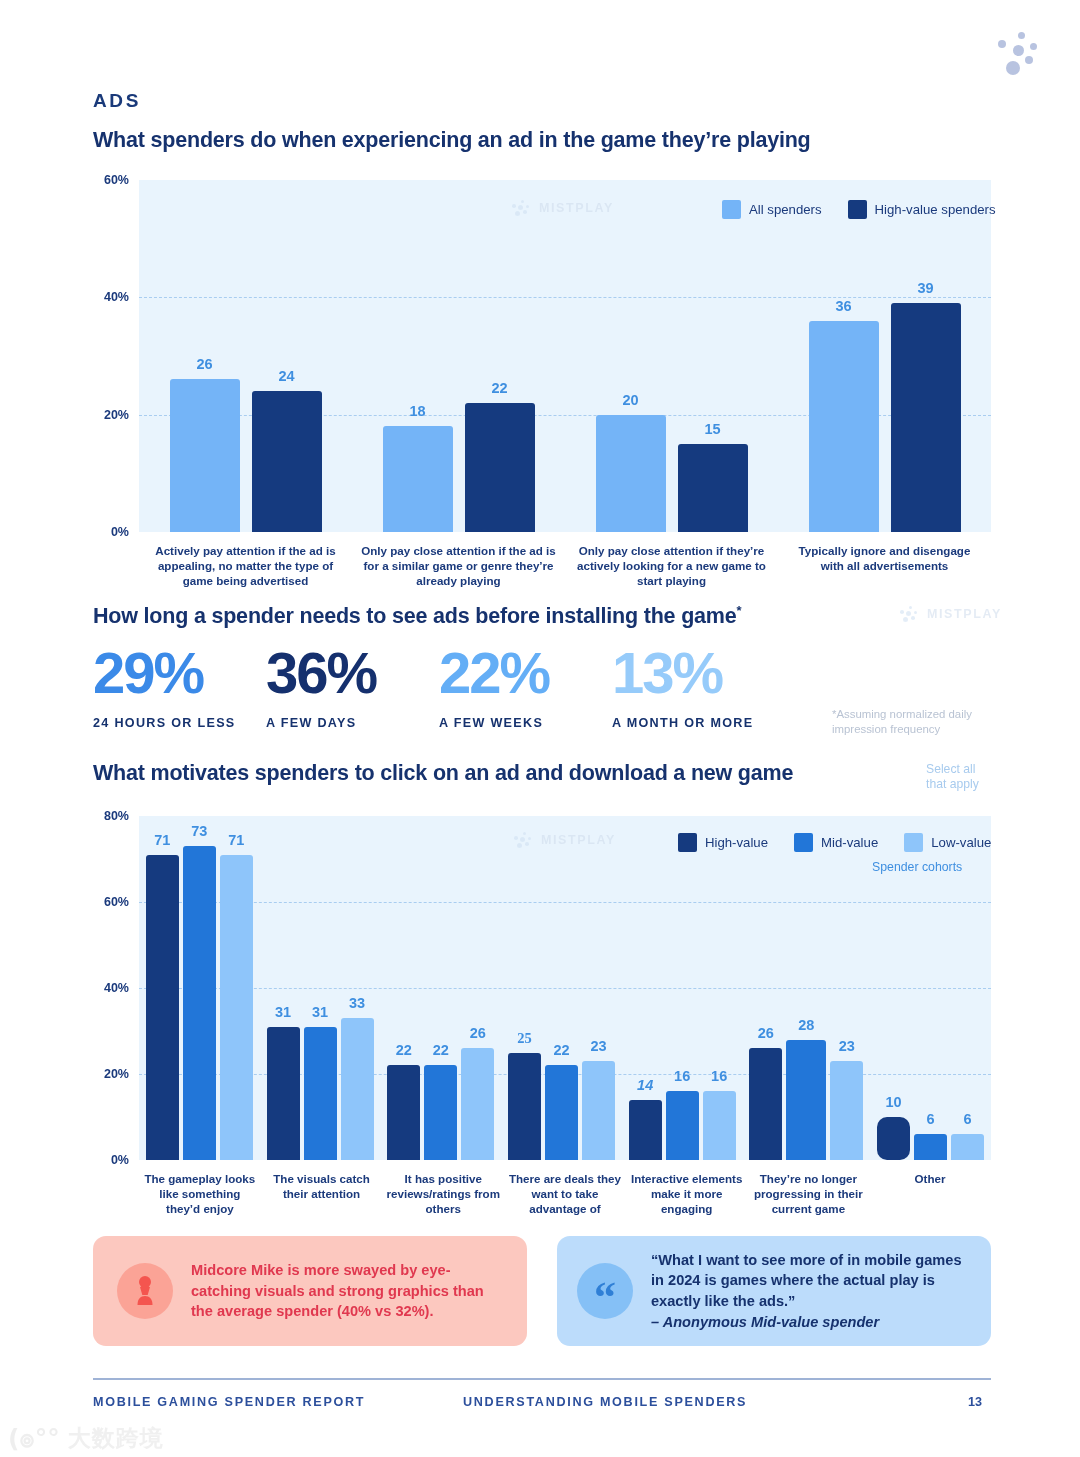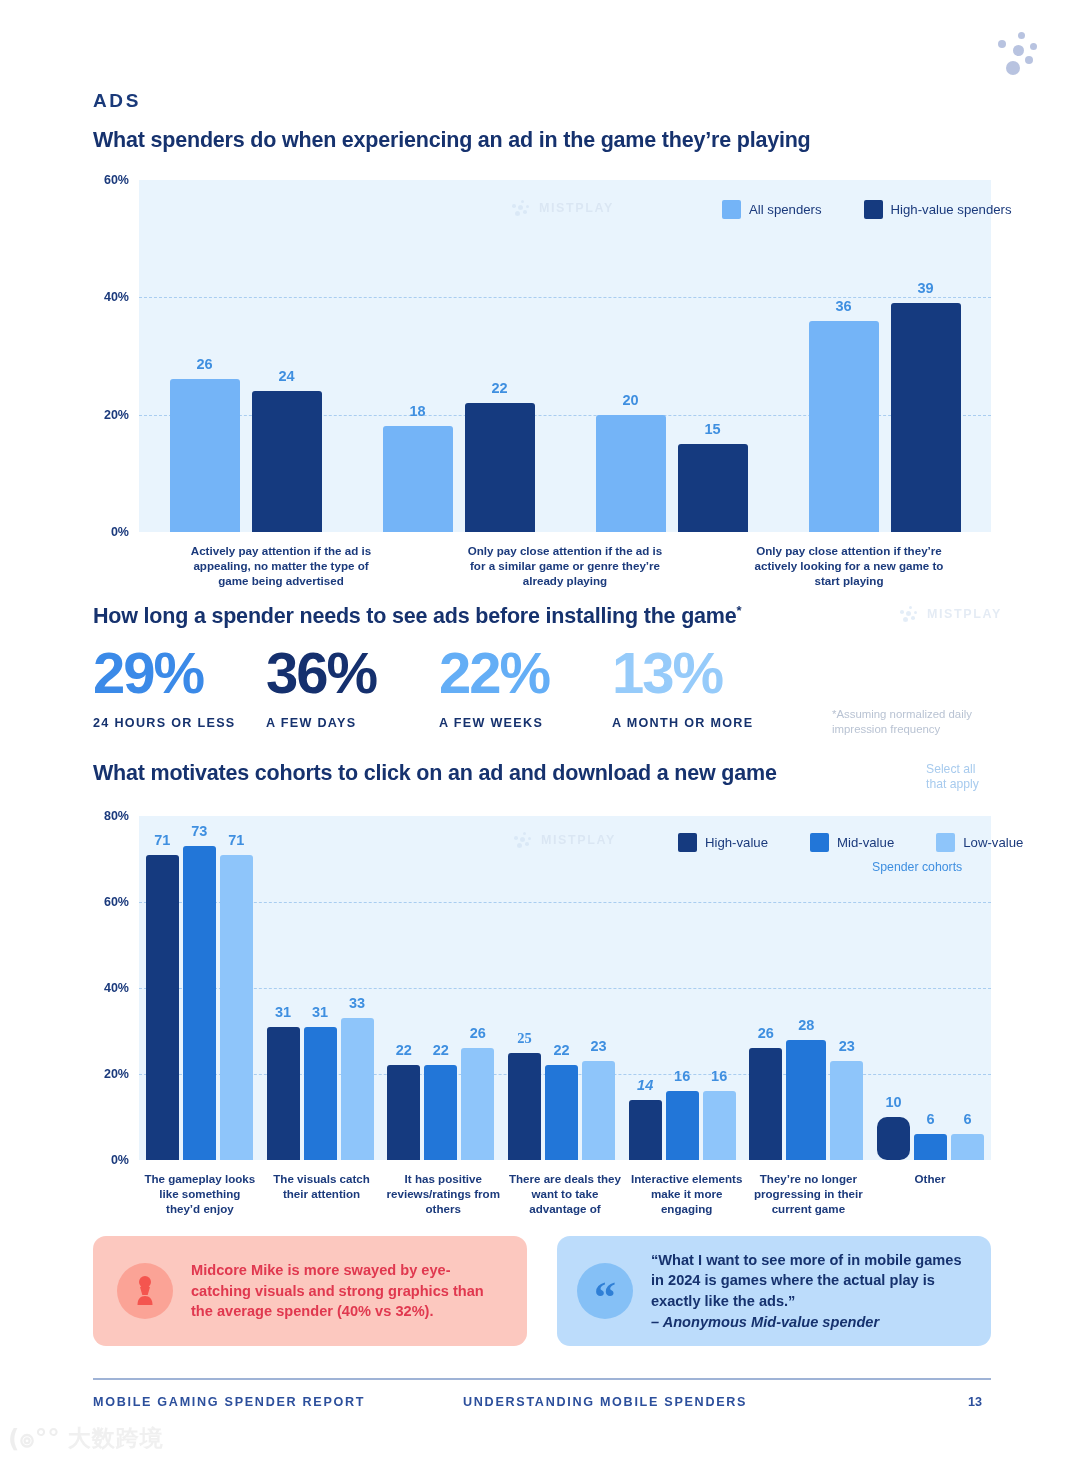--- a/index.html
+++ b/index.html
@@ -51,21 +51,21 @@
     top: -23px; font-size: 14.5px; font-weight: 700; color: #3f8fe0;
     white-space: nowrap;
   }
   .catlabels { position: absolute; display: flex; justify-content: space-around; }
   .cat {
     font-size: 11.6px; font-weight: 700; color: #1b3a7c;
     text-align: center; line-height: 1.28;
   }
 
   
-  .legend { position: absolute; display: flex; align-items: center; gap: 25px; }
+  .legend { position: absolute; display: flex; align-items: center; gap: 9px; }
   .legend .item { display: flex; align-items: center; gap: 8px; margin-right: 17px; }
   .legend .sw { width: 19px; height: 19px; border-radius: 2px; display: block; }
   .legend .lg-txt { font-size: 13.2px; color: #1b3a7c; font-weight: 500; }
   .cohorts { position: absolute; font-size: 12.3px; color: #3f8fe0; }
 
   
   .mist { position: absolute; display: flex; align-items: center; gap: 7px; opacity: .55; }
   .mist .mdots { position: relative; width: 22px; height: 16px; }
   .mist .mdots i { position: absolute; background: #cfe0f2; border-radius: 50%; display: block; }
   .mist .mtxt { font-size: 12.5px; letter-spacing: 1.6px; color: #cfdcec; font-weight: 600; }
@@ -180,20 +180,21 @@
         </div>
         <div class="bar" style="width: 70px; height: 228.8px; background: rgb(21, 58, 127);">
           <span class="val">39</span>
         </div>
       </div>
     </div>
   <div id="cats1" class="catlabels" style="left: 139px; width: 852px; top: 544px;">
       <div class="cat" style="width: 195px;">Actively pay attention if the ad is appealing, no matter the type of game being advertised</div>
       <div class="cat" style="width: 195px;">Only pay close attention if the ad is for a similar game or genre they’re already playing</div>
       <div class="cat" style="width: 195px;">Only pay close attention if they’re actively looking for a new game to start playing</div>
+      <div class="cat" style="width: 195px;">Typically ignore and disengage with all advertisements</div>
     </div>
   <div id="legend1" class="legend" style="left: 722px; top: 200px;">
       <div class="item">
         <span class="sw" style="background: rgb(116, 180, 247);"></span>
         <span class="lg-txt">All spenders</span>
       </div>
       <div class="item">
         <span class="sw" style="background: rgb(21, 58, 127);"></span>
         <span class="lg-txt">High-value spenders</span>
       </div>
@@ -240,21 +241,21 @@
         <div class="num" style="color: rgb(100, 174, 246);">22%</div>
         <div class="cap">A FEW WEEKS</div>
       </div>
       <div class="stat">
         <div class="num" style="color: rgb(150, 203, 250);">13%</div>
         <div class="cap">A MONTH OR MORE</div>
       </div>
     </div>
   <div class="footnote">*Assuming normalized daily impression frequency</div>
 
-  <h2 id="title3" class="h-title">What motivates cohorts to click on an ad and download a new game</h2>
+  <h2 id="title3" class="h-title">What motivates spenders to click on an ad and download a new game</h2>
   <div class="selectall">Select all that apply</div>
 
   <div class="plot" id="plot2" style="left: 139px; top: 816px; width: 852px; height: 344px;"></div>
   <div id="yaxis2">
       <div class="axis-lbl" style="left: 83px; top: 1160px;">0%</div>
       <div class="axis-lbl" style="left: 83px; top: 1074px;">20%</div>
       <div class="axis-lbl" style="left: 83px; top: 988px;">40%</div>
       <div class="axis-lbl" style="left: 83px; top: 902px;">60%</div>
       <div class="axis-lbl" style="left: 83px; top: 816px;">80%</div>
     </div>

